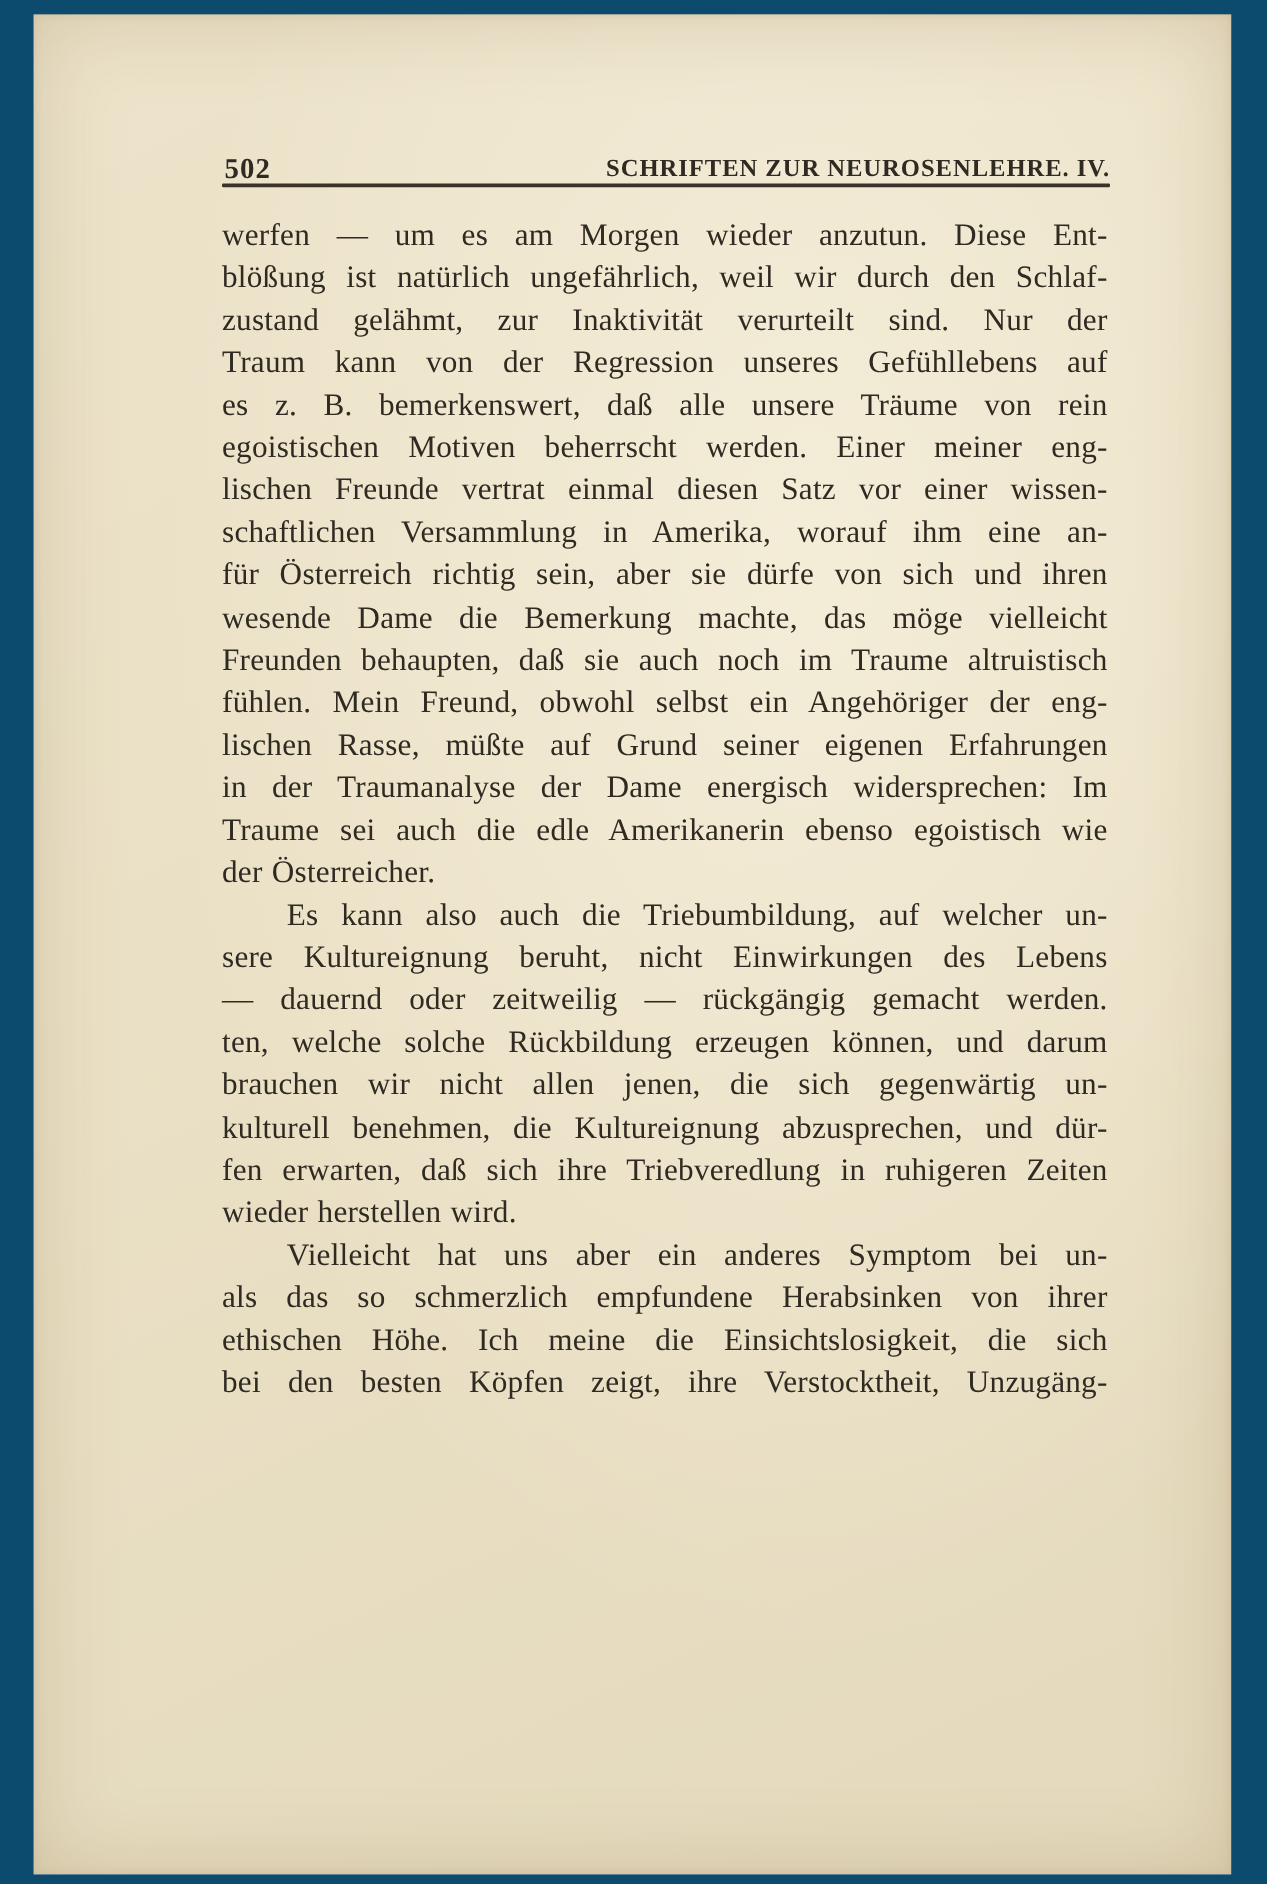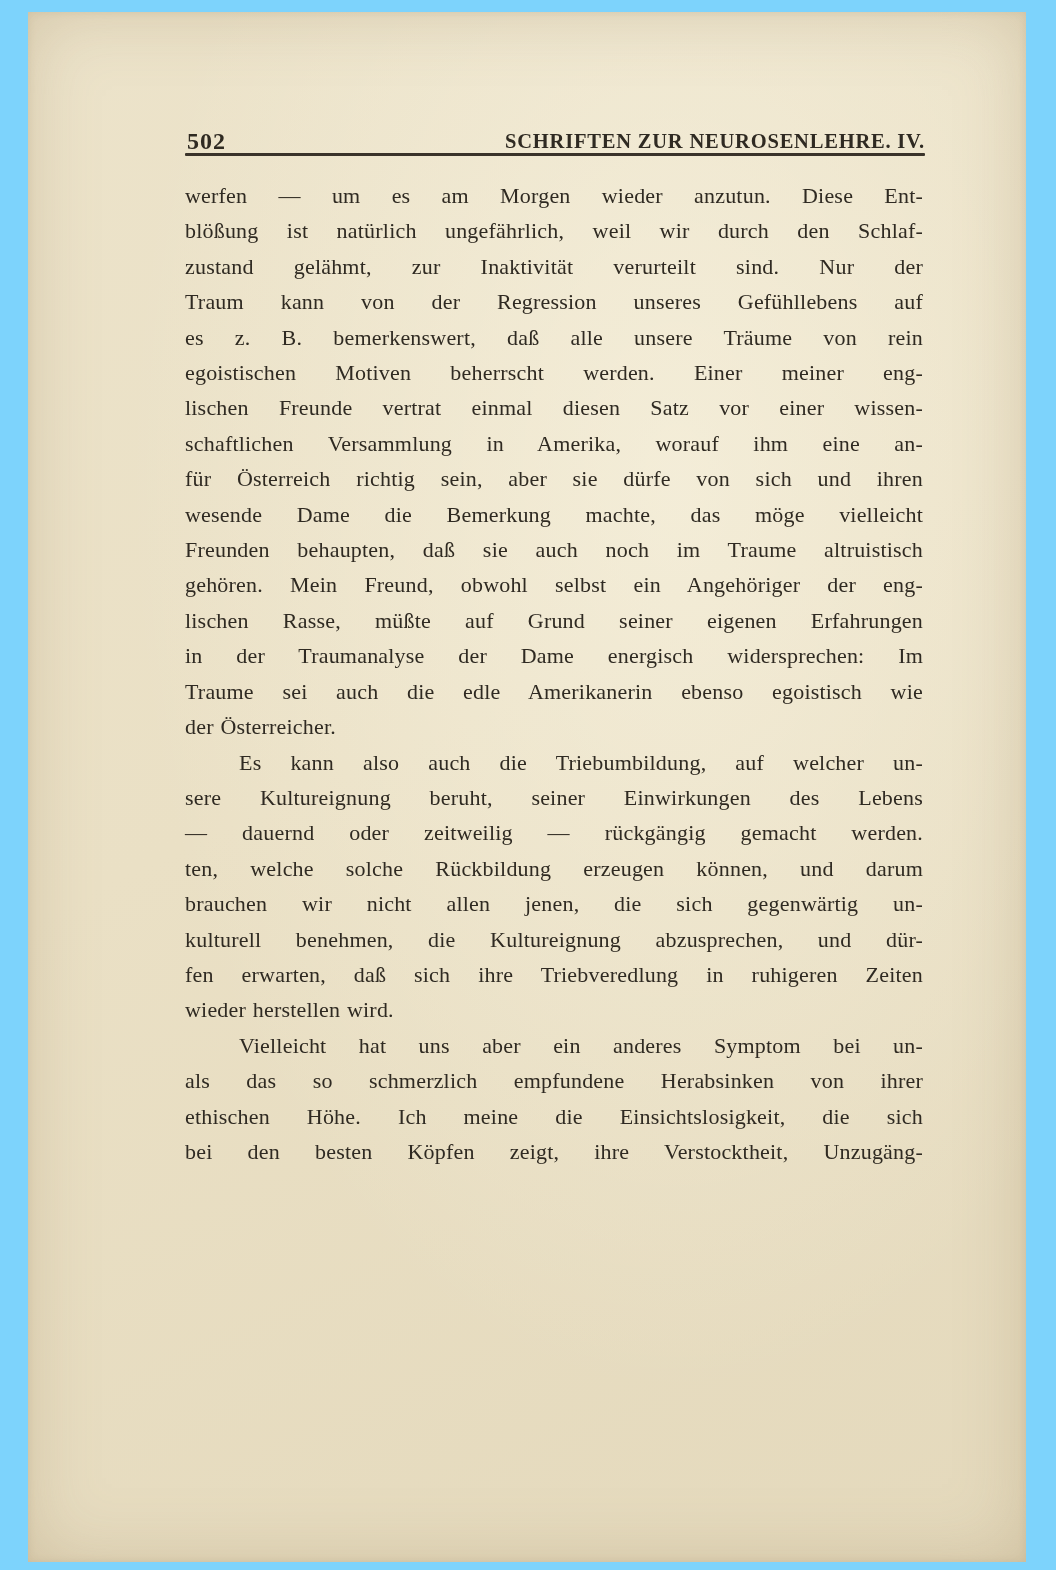--- a/index.html
+++ b/index.html
@@ -10,21 +10,21 @@
   html, body { margin: 0; padding: 0; }
   body {
     width: 1056px; height: 1570px;
     background: #ffffff;
     font-family: "Liberation Serif", "DejaVu Serif", serif;
     overflow: hidden;
   }
   .scan {
     position: relative;
     width: 1056px; height: 1570px;
-    background: #7dd3fc;
+    background: #0c4a6e;
   }
   .paper {
     position: absolute;
     top: 12px; left: 28px; right: 30px; bottom: 8px;
     background:
       radial-gradient(ellipse at 65% 30%, rgba(255,252,238,0.45), rgba(0,0,0,0) 60%),
       linear-gradient(155deg, #ece3ca 0%, var(--paper) 45%, #e4d9bc 100%);
     box-shadow: inset 0 0 70px rgba(150,125,85,0.28), inset 0 0 8px rgba(150,125,85,0.18);
   }
   .header {
@@ -52,21 +52,21 @@
     position: absolute;
     top: 141px; left: 157px; width: 740px;
     height: 3px;
     background: #3a332a;
     border-radius: 1px;
   }
   .textcol {
     position: absolute;
     top: 166px; left: 157px; width: 738px;
     color: var(--ink);
-    font-size: 22px;
+    font-size: 26px;
     line-height: 35.4px;
   }
   .paragraph { margin: 0; }
   .line {
     text-align: justify;
     text-align-last: justify;
     letter-spacing: 0.2px;
     word-spacing: 1px;
   }
   .line.indent { text-indent: 54px; }
@@ -90,29 +90,29 @@
           <div class="line">blößung ist natürlich ungefährlich, weil wir durch den Schlaf-</div>
           <div class="line">zustand gelähmt, zur Inaktivität verurteilt sind. Nur der</div>
           <div class="line">Traum kann von der Regression unseres Gefühllebens auf</div>
           <div class="line">es z. B. bemerkenswert, daß alle unsere Träume von rein</div>
           <div class="line">egoistischen Motiven beherrscht werden. Einer meiner eng-</div>
           <div class="line">lischen Freunde vertrat einmal diesen Satz vor einer wissen-</div>
           <div class="line">schaftlichen Versammlung in Amerika, worauf ihm eine an-</div>
           <div class="line">für Österreich richtig sein, aber sie dürfe von sich und ihren</div>
           <div class="line">wesende Dame die Bemerkung machte, das möge vielleicht</div>
           <div class="line">Freunden behaupten, daß sie auch noch im Traume altruistisch</div>
-          <div class="line">gehören. Mein Freund, obwohl selbst ein Angehöriger der eng-</div>
+          <div class="line">fühlen. Mein Freund, obwohl selbst ein Angehöriger der eng-</div>
           <div class="line">lischen Rasse, müßte auf Grund seiner eigenen Erfahrungen</div>
           <div class="line">in der Traumanalyse der Dame energisch widersprechen: Im</div>
           <div class="line">Traume sei auch die edle Amerikanerin ebenso egoistisch wie</div>
           <div class="line lastline">der Österreicher.</div>
         </div>
         <div class="paragraph">
           <div class="line indent">Es kann also auch die Triebumbildung, auf welcher un-</div>
-          <div class="line">sere Kultureignung beruht, seiner Einwirkungen des Lebens</div>
+          <div class="line">sere Kultureignung beruht, nicht Einwirkungen des Lebens</div>
           <div class="line">— dauernd oder zeitweilig — rückgängig gemacht werden.</div>
           <div class="line">ten, welche solche Rückbildung erzeugen können, und darum</div>
           <div class="line">brauchen wir nicht allen jenen, die sich gegenwärtig un-</div>
           <div class="line">kulturell benehmen, die Kultureignung abzusprechen, und dür-</div>
           <div class="line">fen erwarten, daß sich ihre Triebveredlung in ruhigeren Zeiten</div>
           <div class="line lastline">wieder herstellen wird.</div>
         </div>
         <div class="paragraph">
           <div class="line indent">Vielleicht hat uns aber ein anderes Symptom bei un-</div>
           <div class="line">als das so schmerzlich empfundene Herabsinken von ihrer</div>

